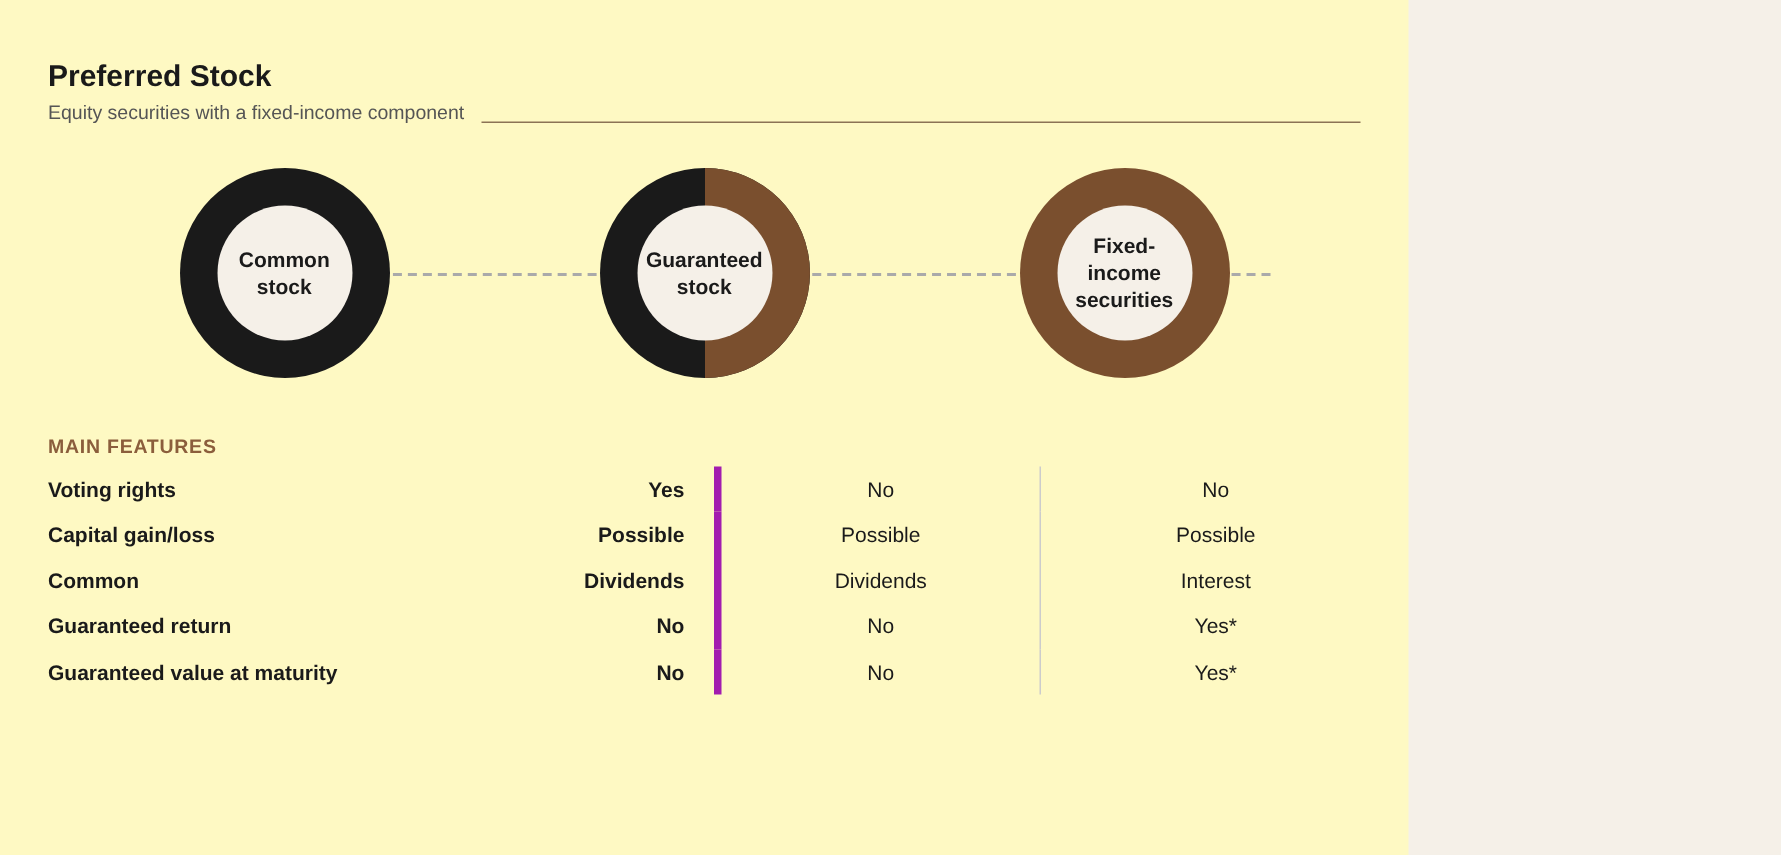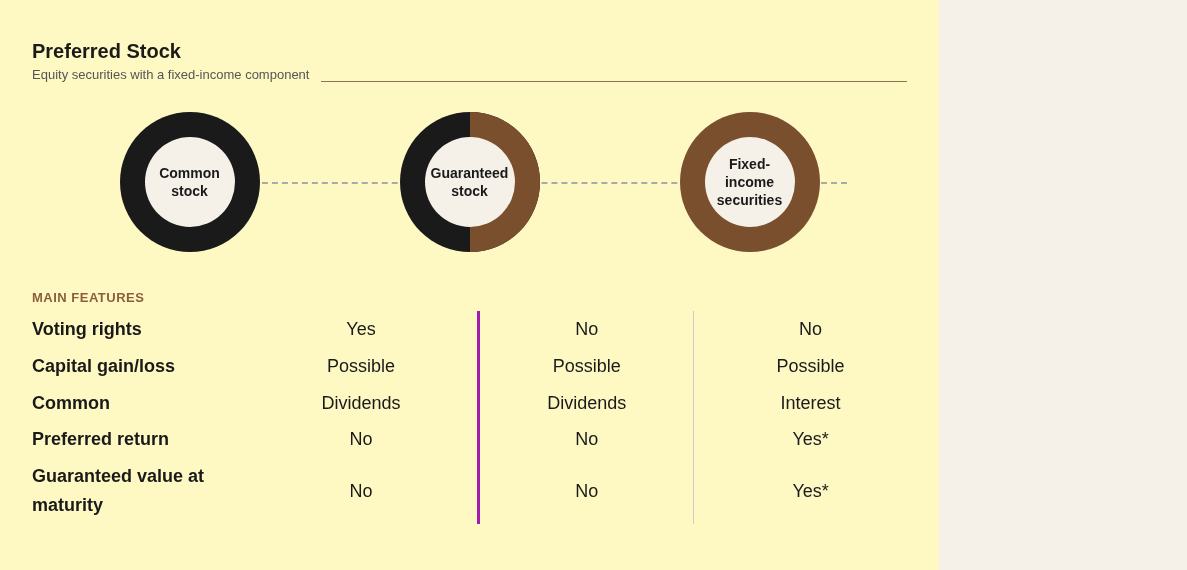--- a/index.html
+++ b/index.html
@@ -108,36 +108,37 @@
       margin-top: 13px;
     }
 
     .features-table {
       width: 100%;
       border-collapse: collapse;
     }
 
     .features-table tr td {
       padding: 4px 0;
-      font-size: 18px;
+      font-size: 14px;
       color: #1a1a1a;
       line-height: 1.6;
       margin-left: 40px;
     }
 
     .features-table tr td:first-child {
       font-weight: bold;
       width: 240px;
     }
 
     .col-common {
-      text-align: center;
+      text-align: right;
       width: 220px;
-      border-right: 3px solid #a21caf;
+      border-right: 5px solid #a21caf;
       padding-right: 20px !important;
+      font-weight: bold;
     }
 
     .col-preferred {
       text-align: center;
       width: 220px;
       border-right: 1px solid #ccc;
       padding-left: 20px !important;
       padding-right: 20px !important;
     }
 
@@ -223,21 +224,21 @@
           <td class="col-preferred">Possible</td>
           <td class="col-fixed">Possible</td>
         </tr>
         <tr>
           <td>Common</td>
           <td class="col-common">Dividends</td>
           <td class="col-preferred">Dividends</td>
           <td class="col-fixed">Interest</td>
         </tr>
         <tr>
-          <td>Preferred return</td>
+          <td>Guaranteed return</td>
           <td class="col-common">No</td>
           <td class="col-preferred">No</td>
           <td class="col-fixed">Yes*</td>
         </tr>
         <tr>
           <td>Guaranteed value at maturity</td>
           <td class="col-common">No</td>
           <td class="col-preferred">No</td>
           <td class="col-fixed">Yes*</td>
         </tr>

